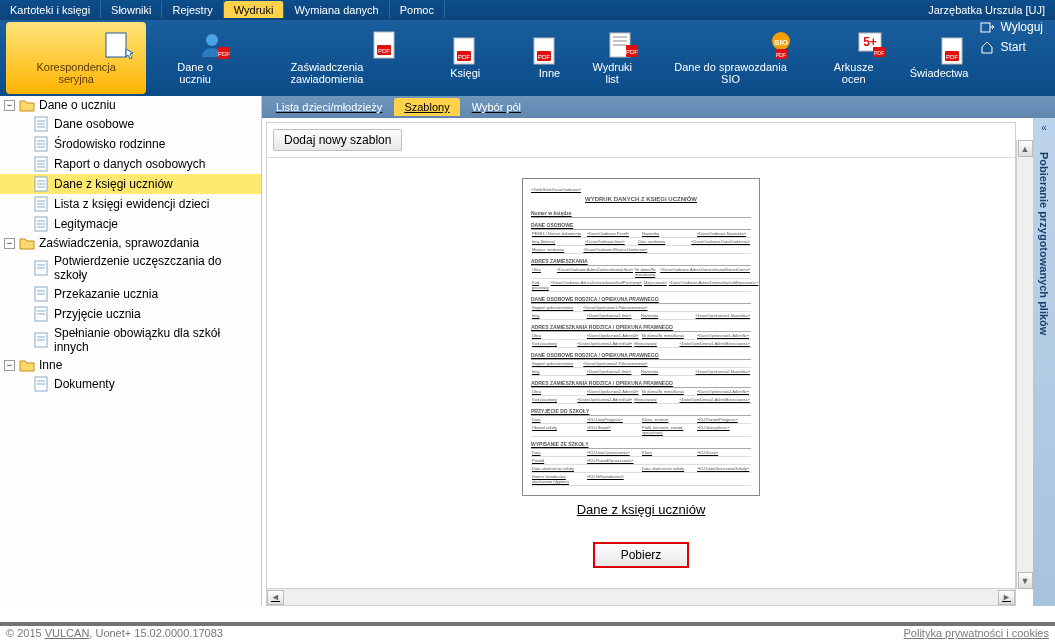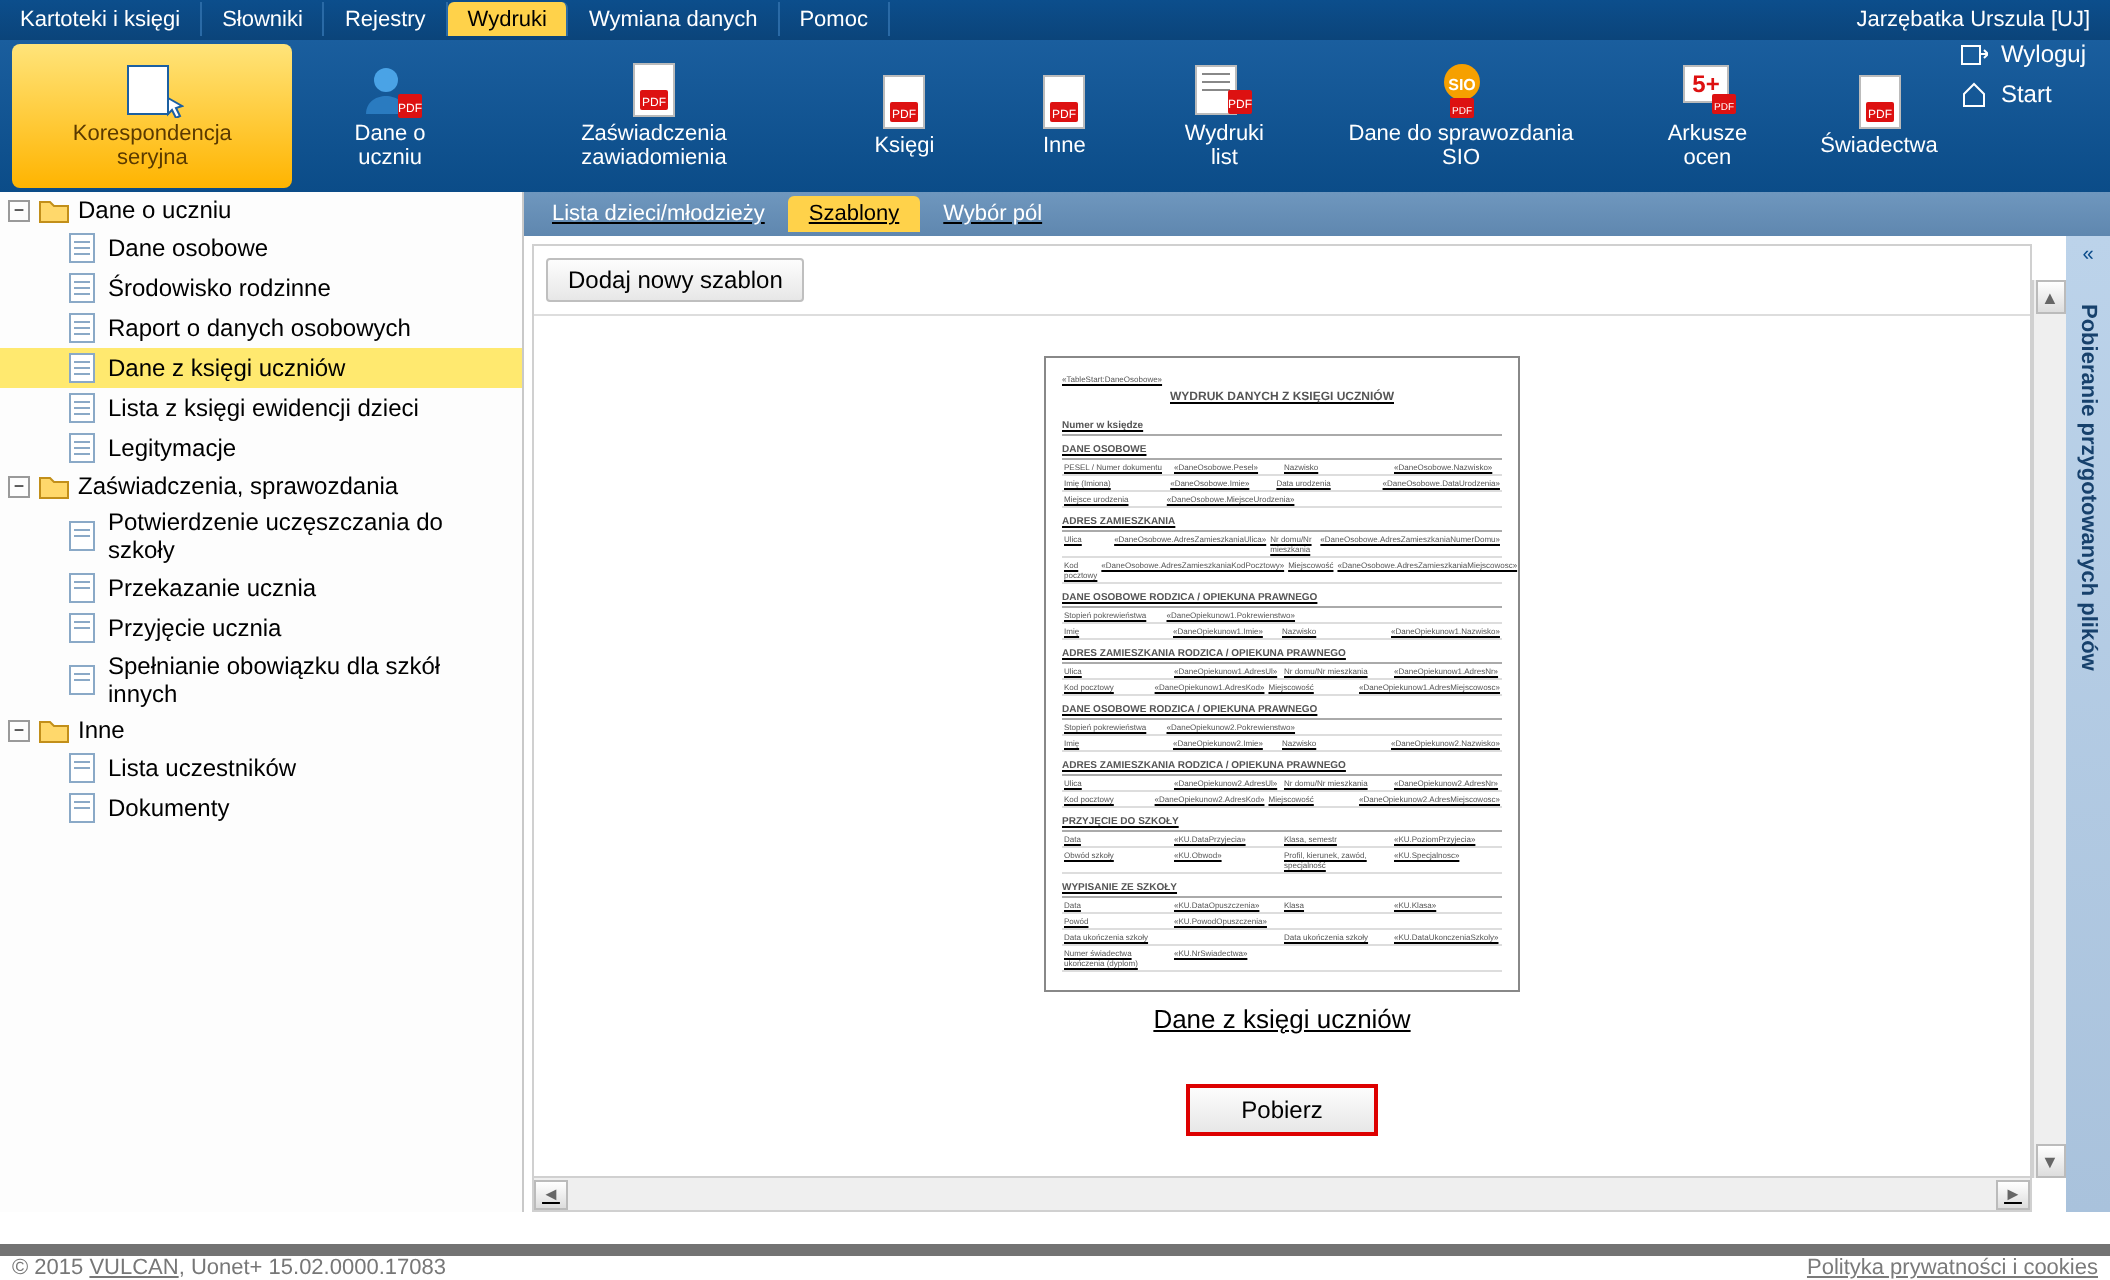--- a/index.html
+++ b/index.html
@@ -7,21 +7,21 @@
   body { display: flex; flex-direction: column; background: #fff; }
 
   
   .menu { display: flex; align-items: center; background: linear-gradient(#0c4e8c,#0b447a); height: 20px; font-size: 11px; color: #fff; }
   .menu-tab { padding: 3px 10px 2px 10px; border-right: 1px solid #2a6aa6; cursor: pointer; }
   .menu-tab.active { background: #ffd24a; color: #000; border-radius: 3px 3px 0 0; }
   .menu .user { margin-left: auto; padding-right: 10px; }
 
   
   .ribbon { display: flex; align-items: stretch; background: linear-gradient(#1a5e9e,#0b4c88); height: 78px; padding: 0 4px; }
-  .ribbon-item { display: flex; flex-direction: column; align-items: center; justify-content: center; color: #fff; font-size: 11px; padding: 0 12px; min-width: 80px; cursor: pointer; text-align: center; }
+  .ribbon-item { display: flex; flex-direction: column; align-items: flex-end; justify-content: center; color: #fff; font-size: 11px; padding: 0 12px; min-width: 80px; cursor: pointer; text-align: center; }
   .ribbon-item.active { background: linear-gradient(#ffe47a,#ffb400); color: #5a3a00; border-radius: 4px; margin: 2px; }
   .ribbon-item .ico { width: 32px; height: 28px; display:flex; align-items:center; justify-content:center; margin-bottom:2px; }
   .ribbon .right { margin-left:auto; display:flex; flex-direction:column; gap:6px; padding-right:8px; color:#fff; font-size:12px; }
   .right-link { display:flex; align-items:center; gap:6px; cursor:pointer; }
   .right-link .ri { width:14px;height:14px;display:inline-flex;align-items:center;justify-content:center;}
 
   
   .body-row { display:flex; height: 520px; }
   .sidebar { width: 262px; border-right: 1px solid #c9c9c9; background:#fdfdfd; font-size: 12px; overflow:auto; }
   .sb-group { display:flex; align-items:center; gap:4px; padding: 2px 4px; color:#000;}
@@ -53,21 +53,21 @@
   .vband { position:absolute; right:0; top:0; bottom:0; width:22px; background:linear-gradient(#bcd3ea,#a9c2dc); display:flex; flex-direction:column; align-items:center; }
   .vband .chevrons { width:18px;height:18px; margin:4px 0; color:#0a4b8a; font-size:10px; text-align:center; cursor:pointer;}
   .vband .vtext { writing-mode: vertical-rl; font-size:11px; font-weight:bold; color:#17416c; margin-top:8px;}
 
   
   .hscroll { height:17px; border-top:1px solid #d0d0d0; background:#efefef; display:flex; align-items:center;}
   .hscroll .hl, .hscroll .hr { width:17px; height:15px; border:1px solid #bbb; background:linear-gradient(#fff,#ddd); display:flex;align-items:center;justify-content:center;font-size:9px;color:#666;}
   .hscroll .hr { margin-left:auto;}
 
   
-  .footer { height:18px; display:flex; align-items:center; font-size:11px; color:#777; padding: 0 6px; border-top:6px solid #737373;margin-top:16px;}
+  .footer { height:18px; display:flex; align-items:center; font-size:11px; color:#777; padding: 0 6px; border-top:4px solid #737373;margin-top:16px;}
   .footer .fl { }
   .footer .fr { margin-left:auto; text-decoration:underline; color:#7a7a7a; cursor:pointer;}
   .footer .fl .uv { text-decoration:underline; }
 
   
   .vscroll { position:absolute; right:22px; top:22px; bottom:17px; width:17px; border-left:1px solid #d0d0d0; background:#efefef; display:flex; flex-direction:column; align-items:center;}
   .vscroll .vu, .vscroll .vd { width:15px;height:17px;border:1px solid #bbb;background:linear-gradient(#fff,#ddd);display:flex;align-items:center;justify-content:center;font-size:9px;color:#666;}
   .vscroll .vd{ margin-top:auto; }
 
   .main-inner { position:relative; flex:1; display:flex; }
@@ -337,30 +337,20 @@
 
     <div class="sb-group">
       <span class="toggle">−</span>
       <span class="folder">
           <svg width="16" height="14">
             <path d="M1 3h5l2 2h7v8h-14z" fill="#ffd86b" stroke="#c28f1a"></path>
           </svg>
         </span>
       <span>Inne</span>
     </div>
-    <div class="sb-item">
-        <span class="doc-ico">
-          <svg width="14" height="16">
-            <rect x="1" y="1" width="12" height="14" fill="#fff" stroke="#8aa9c7"></rect>
-            <line x1="3" y1="5" x2="11" y2="5" stroke="#8aa9c7"></line>
-            <line x1="3" y1="8" x2="11" y2="8" stroke="#8aa9c7"></line>
-          </svg>
-        </span>
-        <span>Lista uczestników</span>
-      </div>
     <div class="sb-item">
         <span class="doc-ico">
           <svg width="14" height="16">
             <rect x="1" y="1" width="12" height="14" fill="#fff" stroke="#8aa9c7"></rect>
             <line x1="3" y1="5" x2="11" y2="5" stroke="#8aa9c7"></line>
             <line x1="3" y1="8" x2="11" y2="8" stroke="#8aa9c7"></line>
           </svg>
         </span>
         <span>Dokumenty</span>
       </div>

